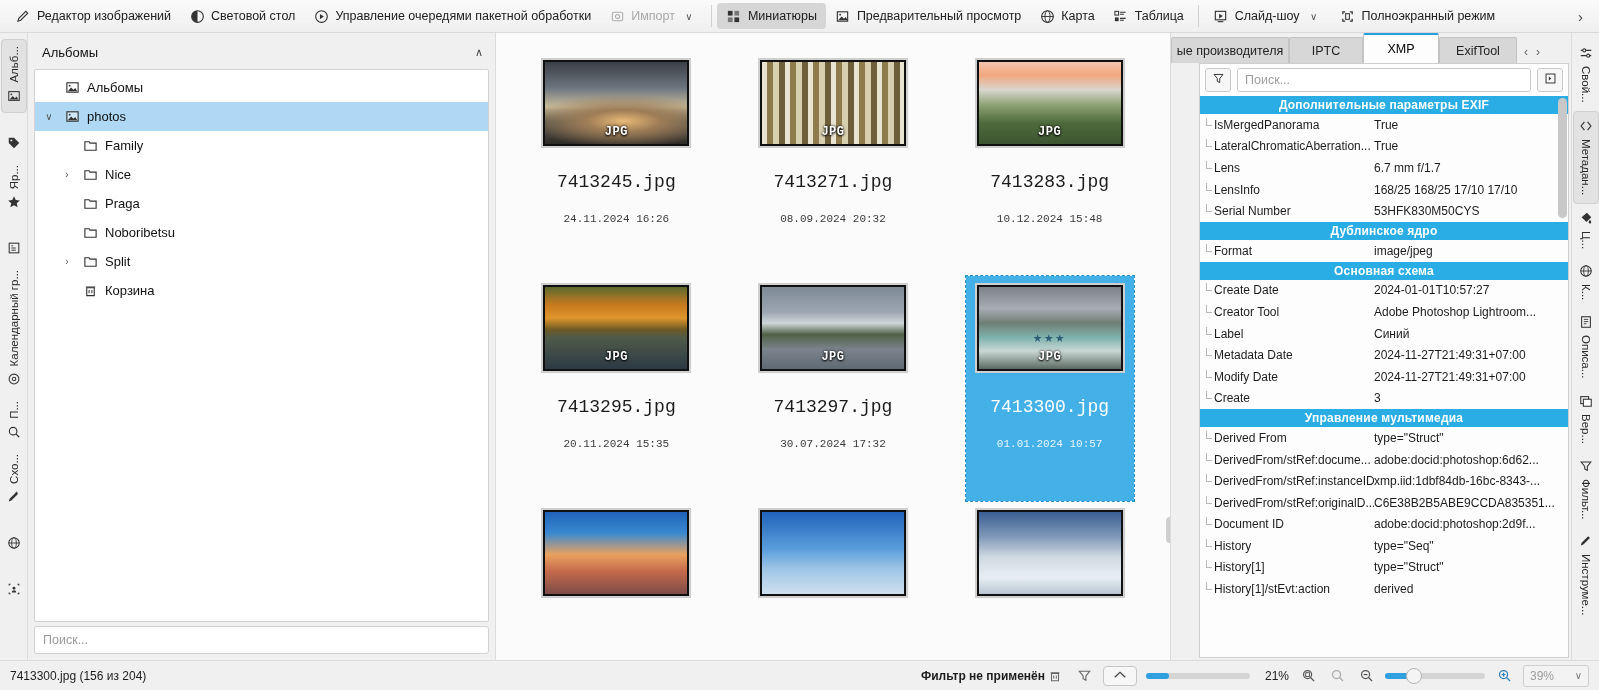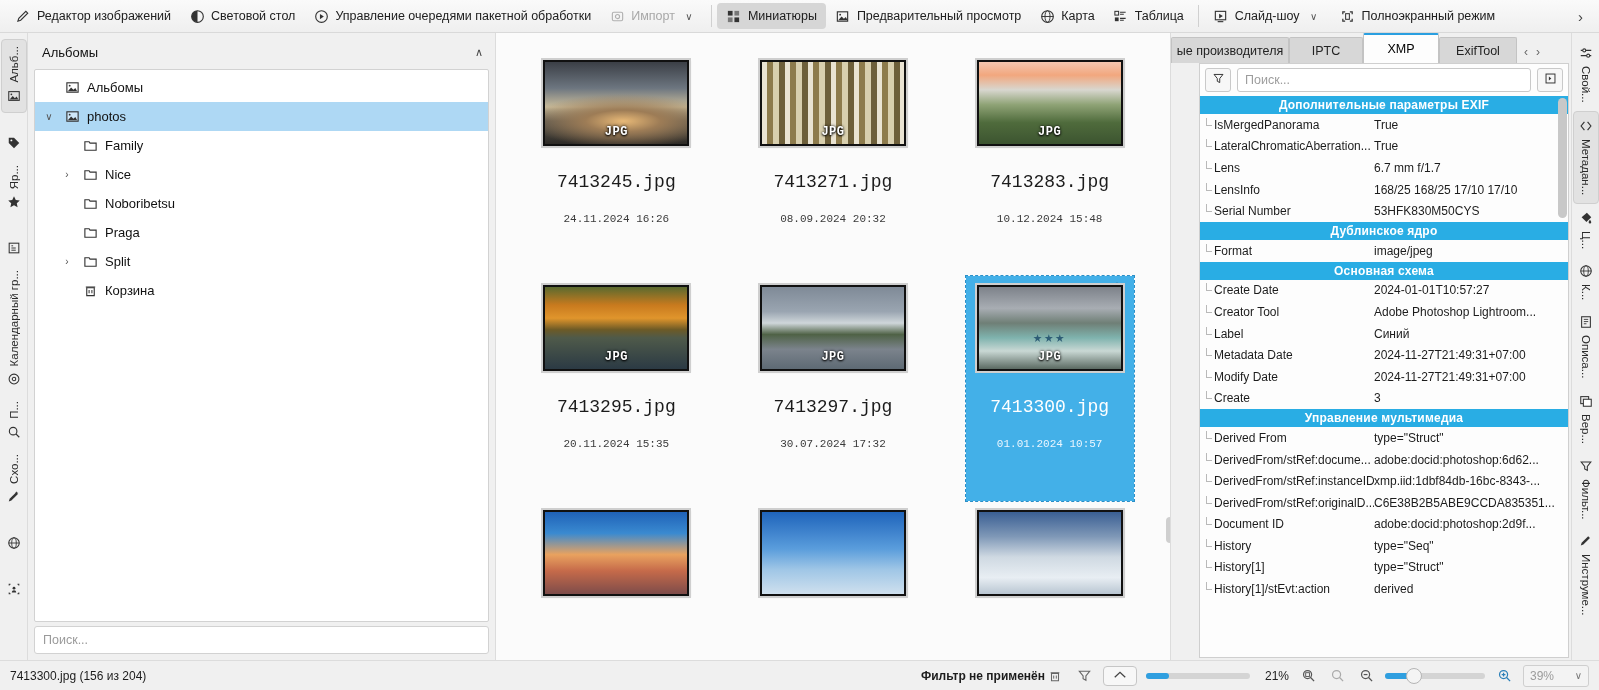--- a/index.html
+++ b/index.html
@@ -421,31 +421,31 @@
           <span>Nice</span>
         </div>
 
         <div class="tree-row indent-2">
           <span class="tw-guide"></span>
           <span class="tw-ico">
             <svg width="15" height="15" viewBox="0 0 16 16">
                 <path d="M2 4h4.5l1 1.5H14V13H2z" fill="none" stroke="#333" stroke-width="1.2"></path>
               </svg>
           </span>
-          <span>Noboribetsu</span>
+          <span>Praga</span>
         </div>
 
         <div class="tree-row indent-2">
           <span class="tw-guide"></span>
           <span class="tw-ico">
             <svg width="15" height="15" viewBox="0 0 16 16">
                 <path d="M2 4h4.5l1 1.5H14V13H2z" fill="none" stroke="#333" stroke-width="1.2"></path>
               </svg>
           </span>
-          <span>Praga</span>
+          <span>Noboribetsu</span>
         </div>
 
         <div class="tree-row indent-2">
           <span class="tw-exp">›</span>
           <span class="tw-ico">
             <svg width="15" height="15" viewBox="0 0 16 16">
                 <path d="M2 4h4.5l1 1.5H14V13H2z" fill="none" stroke="#333" stroke-width="1.2"></path>
               </svg>
           </span>
           <span>Split</span>

